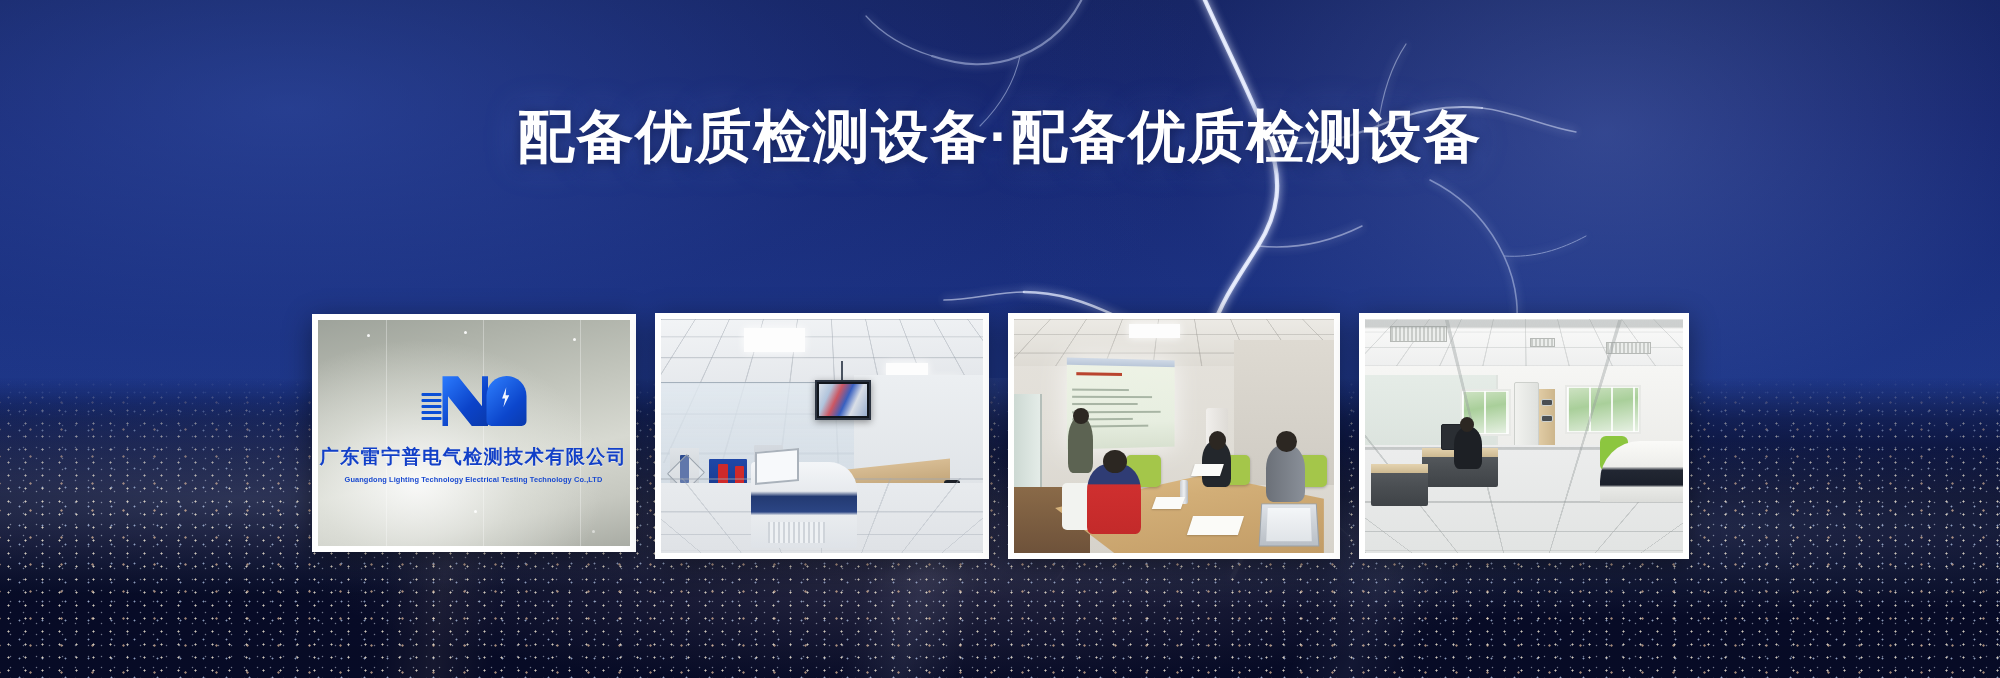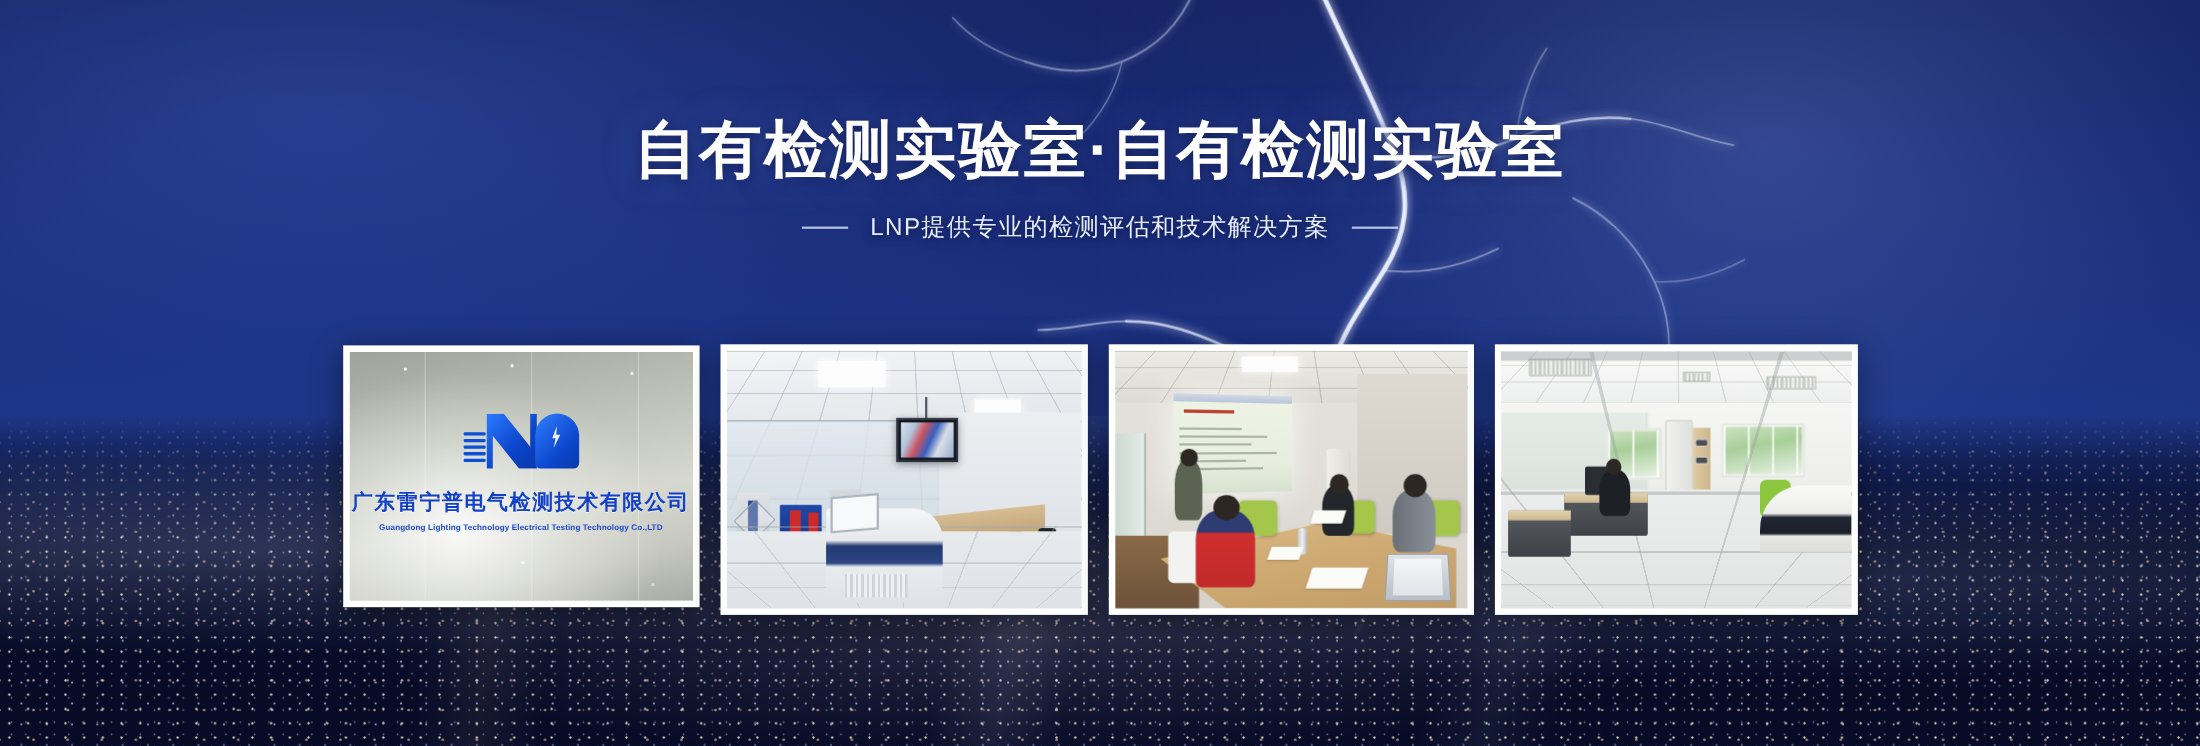--- a/index.html
+++ b/index.html
@@ -328,26 +328,21 @@
       <path d="M1504 256 C1534 258,1560 250,1586 236" stroke-width="1"></path>
     </g>
   </svg>
 
   <div class="city">
     <div class="city-streak"></div>
     <div class="city-dots"></div>
   </div>
 
   <div class="headline">
-    <h1 class="title">自有检测实验室·自有检测实验室</h1>
-    <div class="subline">
-      <span class="dash"></span>
-      <span class="subtitle">LNP提供专业的检测评估和技术解决方案</span>
-      <span class="dash"></span>
-    </div>
+    <h1 class="title">配备优质检测设备·配备优质检测设备</h1>
   </div>
 
   <div class="gallery">
 
     <div class="card c1">
       <div class="photo p-sign">
         <span class="glass-seam" style="left:22%"></span>
         <span class="glass-seam" style="left:53%"></span>
         <span class="glass-seam" style="left:84%"></span>
         <span class="sign-dot" style="left:16%;top:6%"></span>

